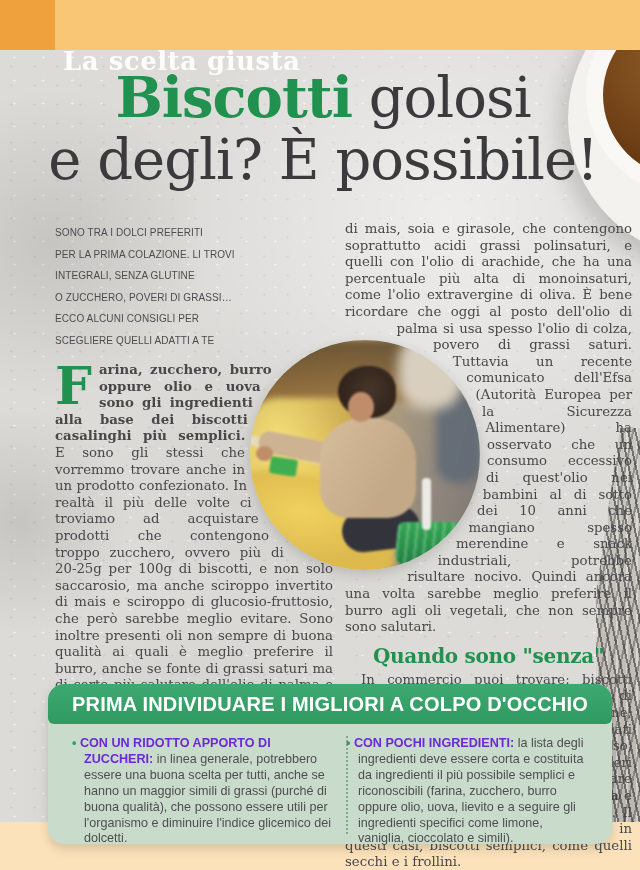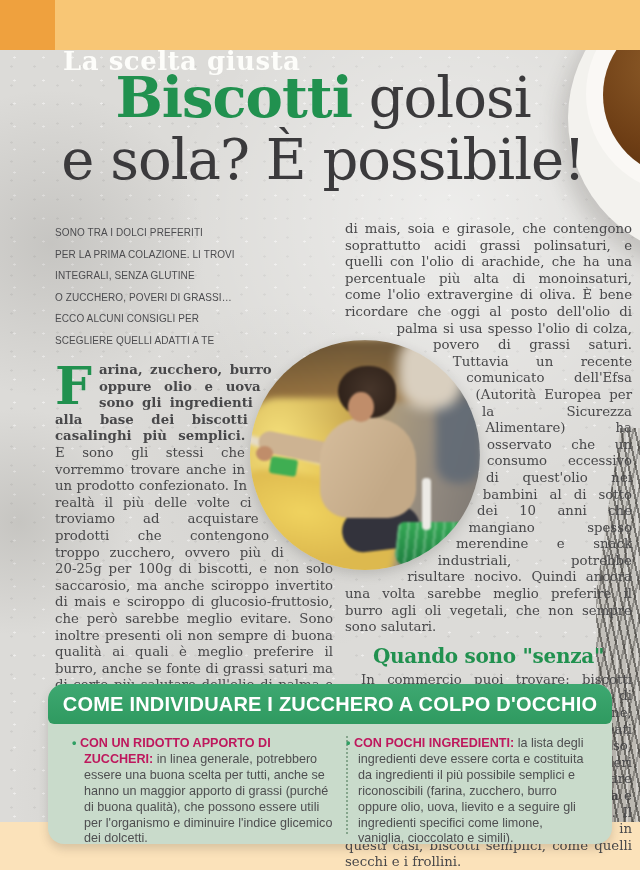--- a/index.html
+++ b/index.html
@@ -90,41 +90,41 @@
          background:#c9dbcb;box-shadow:0 5px 10px rgba(60,58,52,.18);}
   .banner{position:absolute;left:0;top:0;width:564px;height:40px;border-radius:16px 16px 6px 6px;
           background:linear-gradient(#3ea871,#2f9a60);display:flex;align-items:center;justify-content:center;}
   .banner span{font-family:"Liberation Sans",sans-serif;font-weight:700;font-size:20px;color:#ffffff;letter-spacing:.2px;}
   .pcol{position:absolute;top:52px;font-family:"Liberation Sans",sans-serif;font-size:12.6px;line-height:15.9px;color:#4e4e50;}
   .pcol-left{left:24px;width:268px;}
   .pcol-right{left:298px;width:238px;}
   .divider{position:absolute;left:298px;top:52px;height:98px;border-left:2px dotted #85a58c;}
   .bullet{padding-left:12px;text-indent:-12px;}
   .dot{color:#2f9f63;font-weight:700;}
-  .blabel{color:#be185d;font-weight:700;}
+  .blabel{color:#6d28d9;font-weight:700;}
 </style>
 </head>
 <body>
 
 <div class="page">
   <div class="paper"></div>
 
   <div class="plate"></div>
   <div class="cup"></div>
   <div class="coffee"></div>
   <div class="fabric"></div>
   <div class="cream"></div>
 
   <div class="band"></div>
   <div class="band-dark"></div>
   <div class="kicker">La scelta giusta</div>
 
   <div class="title">
     <span class="g">Biscotti</span><span> golosi</span><br>
-    <span>e sola? È possibile!</span>
+    <span>e degli? È possibile!</span>
   </div>
 
   <div class="intro">SONO TRA I DOLCI PREFERITI
 PER LA PRIMA COLAZIONE. LI TROVI
 INTEGRALI, SENZA GLUTINE
 O ZUCCHERO, POVERI DI GRASSI…
 ECCO ALCUNI CONSIGLI PER
 SCEGLIERE QUELLI ADATTI A TE</div>
 
   <div class="colL">
@@ -155,25 +155,25 @@
       <div class="sc sweater"></div>
       <div class="sc hair"></div>
       <div class="sc face"></div>
       <div class="sc basket"></div>
       <div class="sc handle"></div>
     </div>
   </div>
 
   <div class="panel">
     <div class="banner">
-      <span>COME INDIVIDUARE I ZUCCHERO A COLPO D'OCCHIO</span>
+      <span>PRIMA INDIVIDUARE I MIGLIORI A COLPO D'OCCHIO</span>
     </div>
     <div class="divider"></div>
     <div class="pcol pcol-left">
       <div class="bullet"><span class="dot">•</span>
-        <span class="blabel">CON UN RIDOTTO APPORTO DI ZUCCHERI:</span><span> in linea generale, potrebbero essere una buona scelta per tutti, anche se hanno un maggior apporto di grassi (purché di buona qualità), che possono essere utili per l'organismo e diminuire l'indice glicemico dei dolcetti.</span></div>
+        <span class="blabel">CON UN RIDOTTO APPORTO DI ZUCCHERI:</span><span> in linea generale, potrebbero essere una buona scelta per tutti, anche se hanno un maggior simili di grassi (purché di buona qualità), che possono essere utili per l'organismo e diminuire l'indice glicemico dei dolcetti.</span></div>
     </div>
     <div class="pcol pcol-right">
       <div class="bullet"><span class="dot">•</span>
         <span class="blabel">CON POCHI INGREDIENTI:</span><span> la lista degli ingredienti deve essere corta e costituita da ingredienti il più possibile semplici e riconoscibili (farina, zucchero, burro oppure olio, uova, lievito e a seguire gli ingredienti specifici come limone, vaniglia, cioccolato e simili).</span></div>
     </div>
   </div>
 </div>
 
 </body></html>

